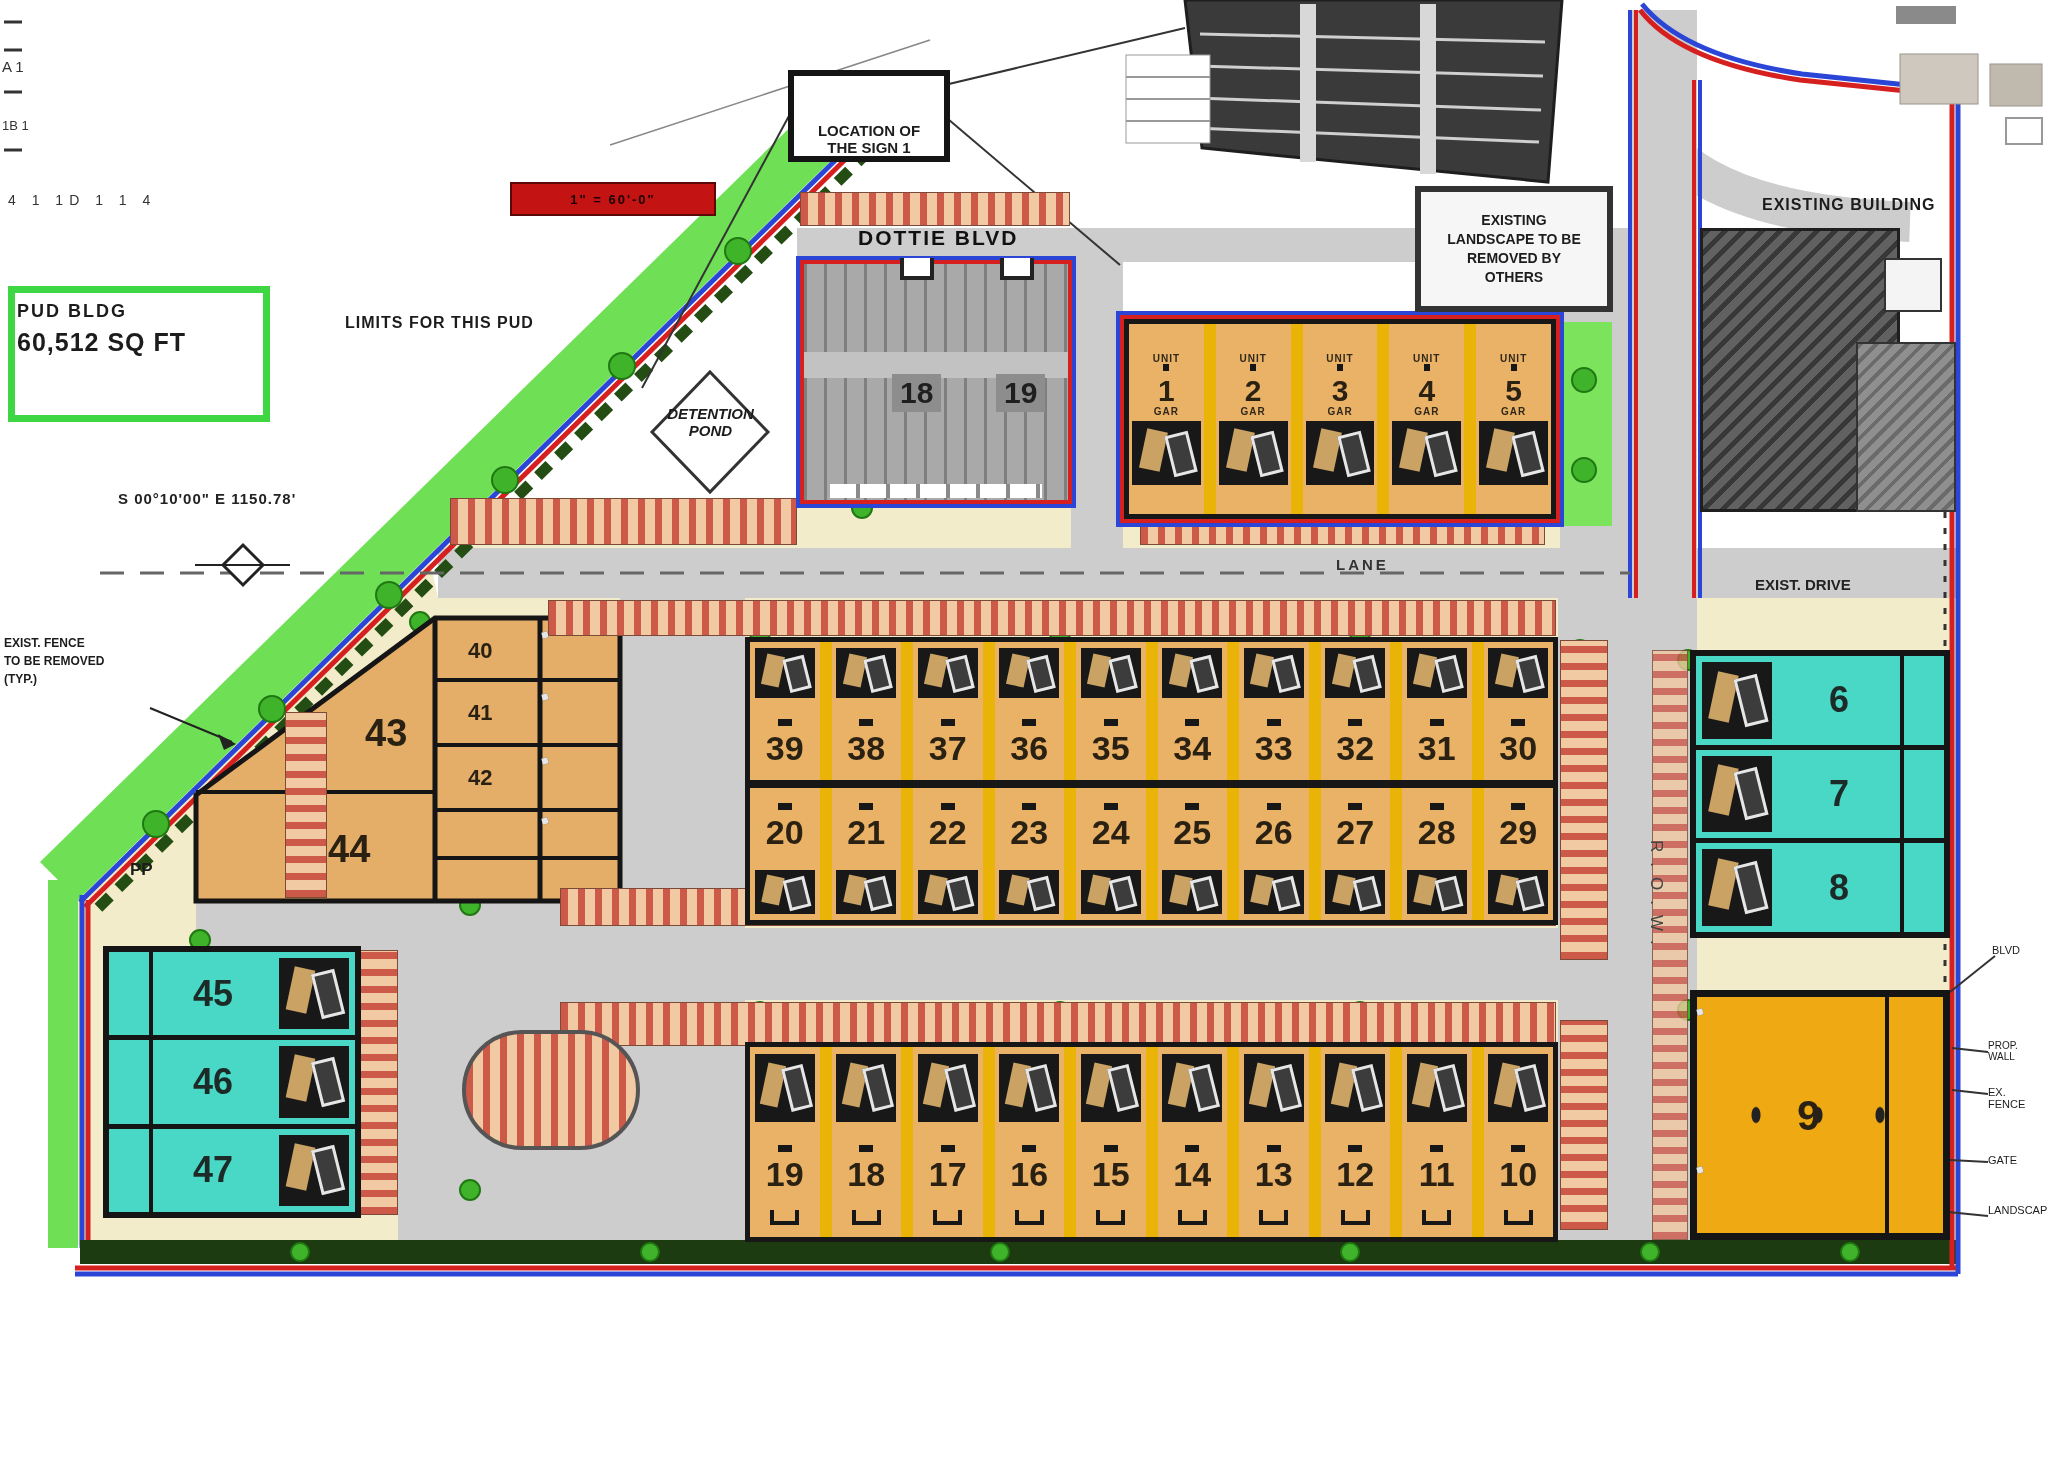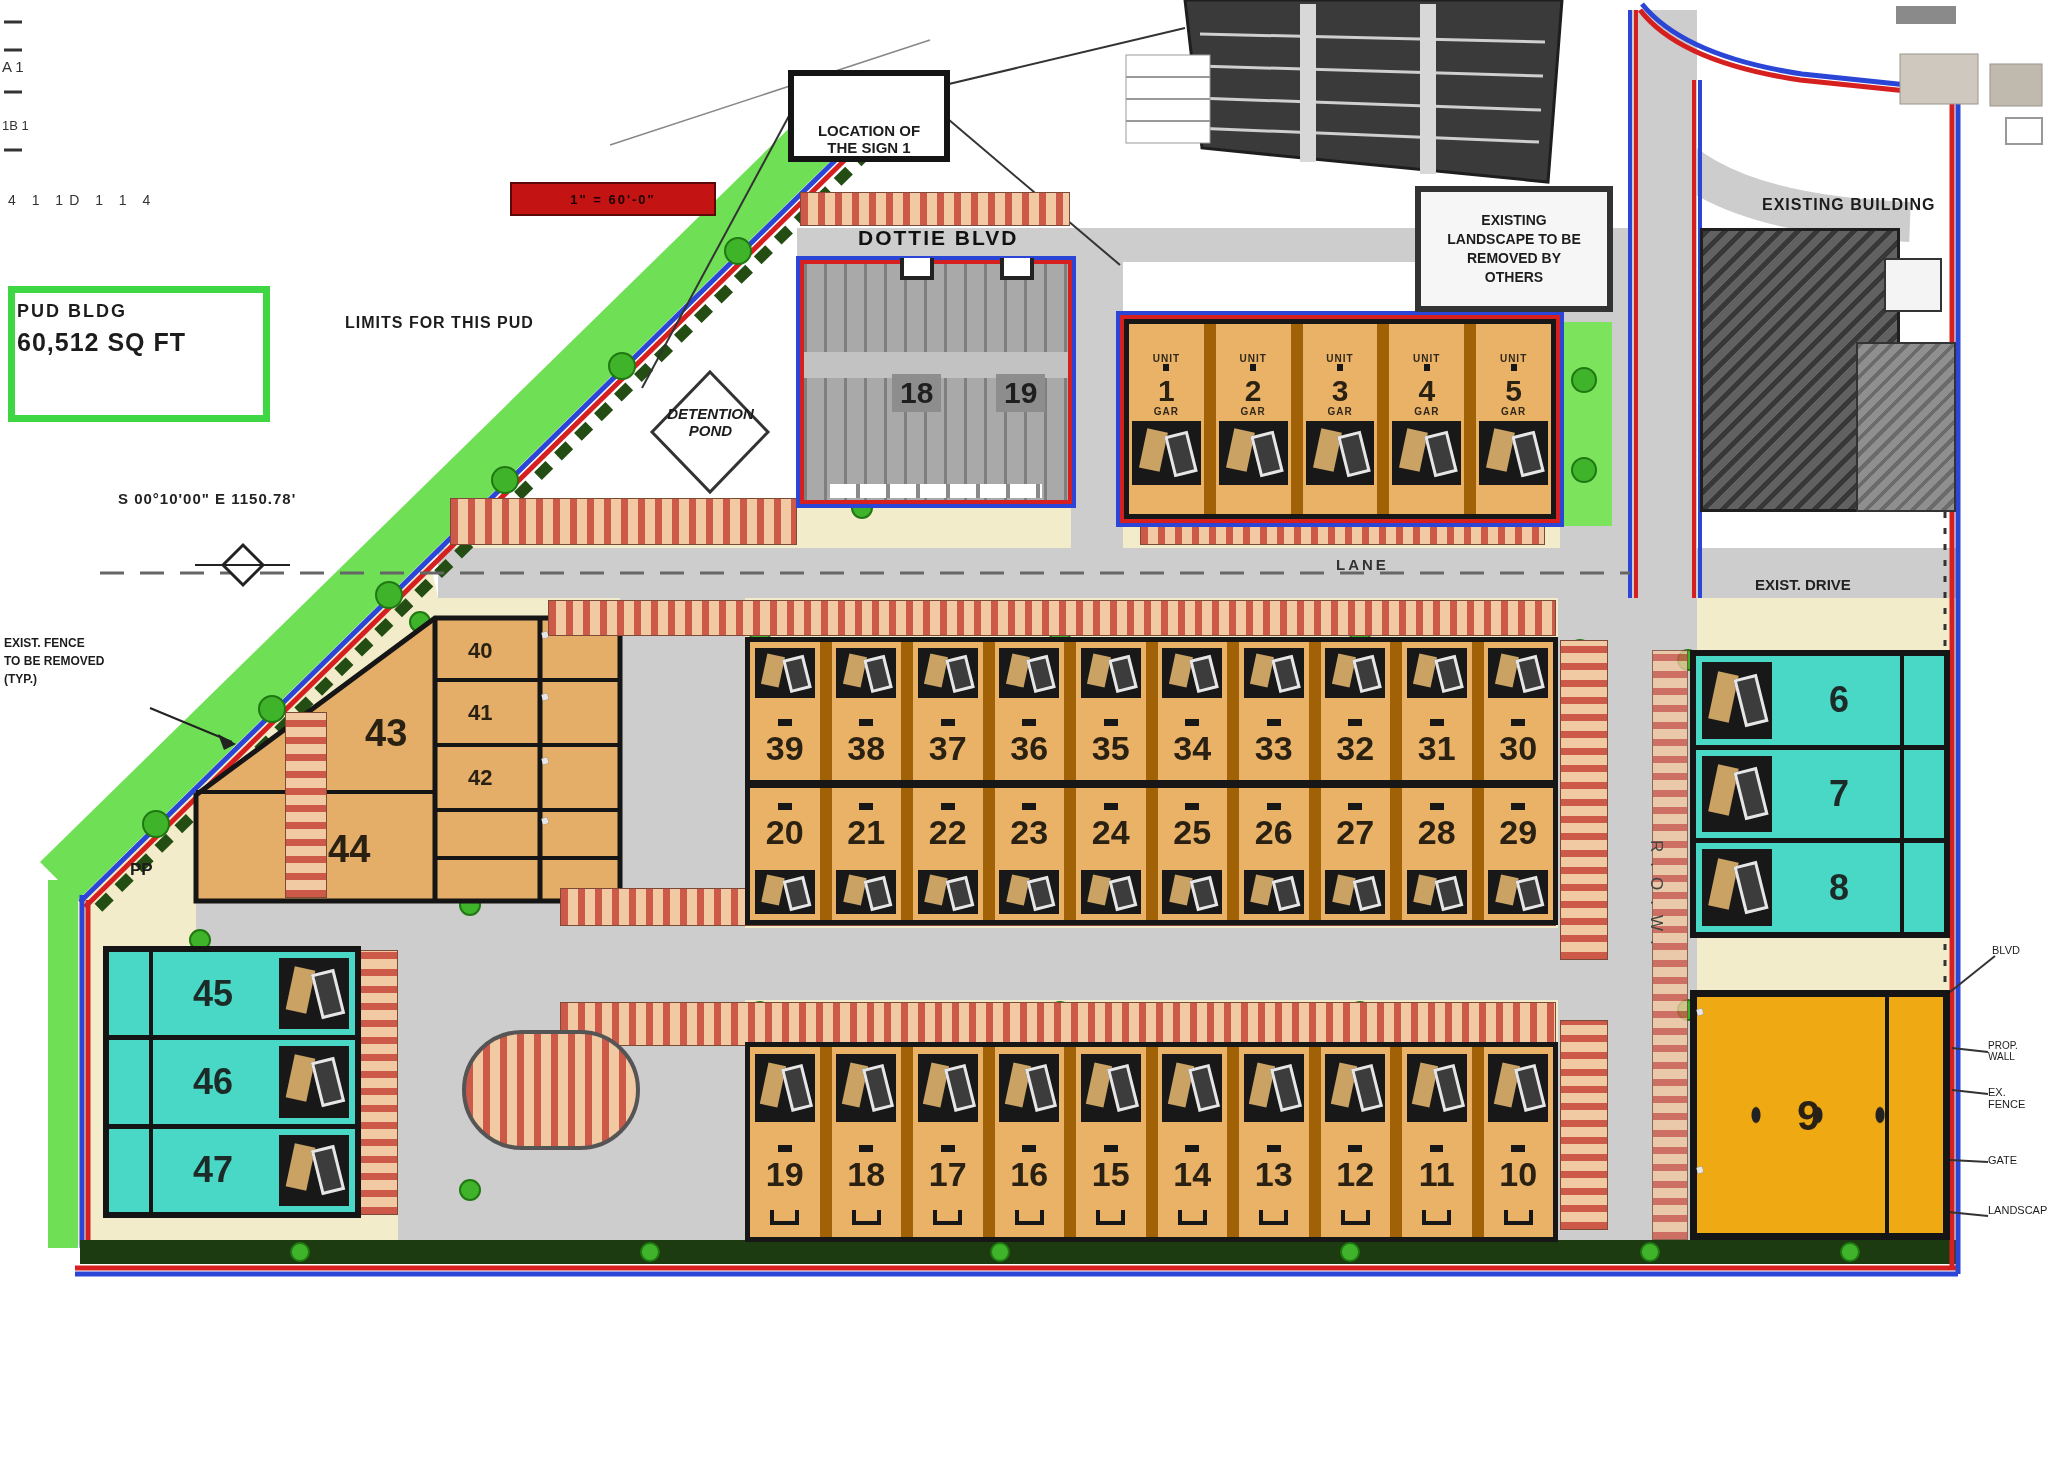--- a/index.html
+++ b/index.html
@@ -8,21 +8,21 @@
   #plan svg.base{position:absolute;left:0;top:0;z-index:0}
   .abs{position:absolute;box-sizing:border-box}
   .lb{position:absolute;z-index:3;color:#1c1c1c;white-space:nowrap;
       font-family:"Liberation Sans",sans-serif}
   
   .pk{position:absolute;z-index:1;background:repeating-linear-gradient(90deg,#cd5a49 0 7px,#f1c9a2 7px 17px);
       border:1px solid #7c4a36}
   .pkv{background:repeating-linear-gradient(0deg,#cd5a49 0 7px,#f1c9a2 7px 17px)}
   
   .blk{position:absolute;z-index:2;box-sizing:border-box}
-  .strip{display:grid;gap:0 12px;background:#a16207}
+  .strip{display:grid;gap:0 12px;background:#eab308}
   .c10{grid-template-columns:repeat(10,1fr)}
   .c5{grid-template-columns:repeat(5,1fr)}
   .cell{background:#e9b267;display:flex;flex-direction:column;align-items:center;justify-content:center;min-width:0}
   .num{font-weight:700;font-size:34px;color:#2a2113;line-height:1}
   .num::before{content:"";display:block;width:36%;height:7px;background:#171717;margin:0 auto 5px}
   .pcell{background:#e9b267;display:flex;align-items:center;justify-content:center}
   .glyph{position:relative;background:#181818;overflow:hidden}
   .glyph::before{content:"";position:absolute;left:16%;top:14%;width:30%;height:62%;background:#caa263;transform:rotate(12deg)}
   .glyph::after{content:"";position:absolute;right:12%;top:18%;width:26%;height:56%;border:3px solid #e6e6e6;background:#3c3c3c;transform:rotate(-14deg)}
   .porch{background:#e9b267;display:flex;align-items:flex-start;justify-content:center}

